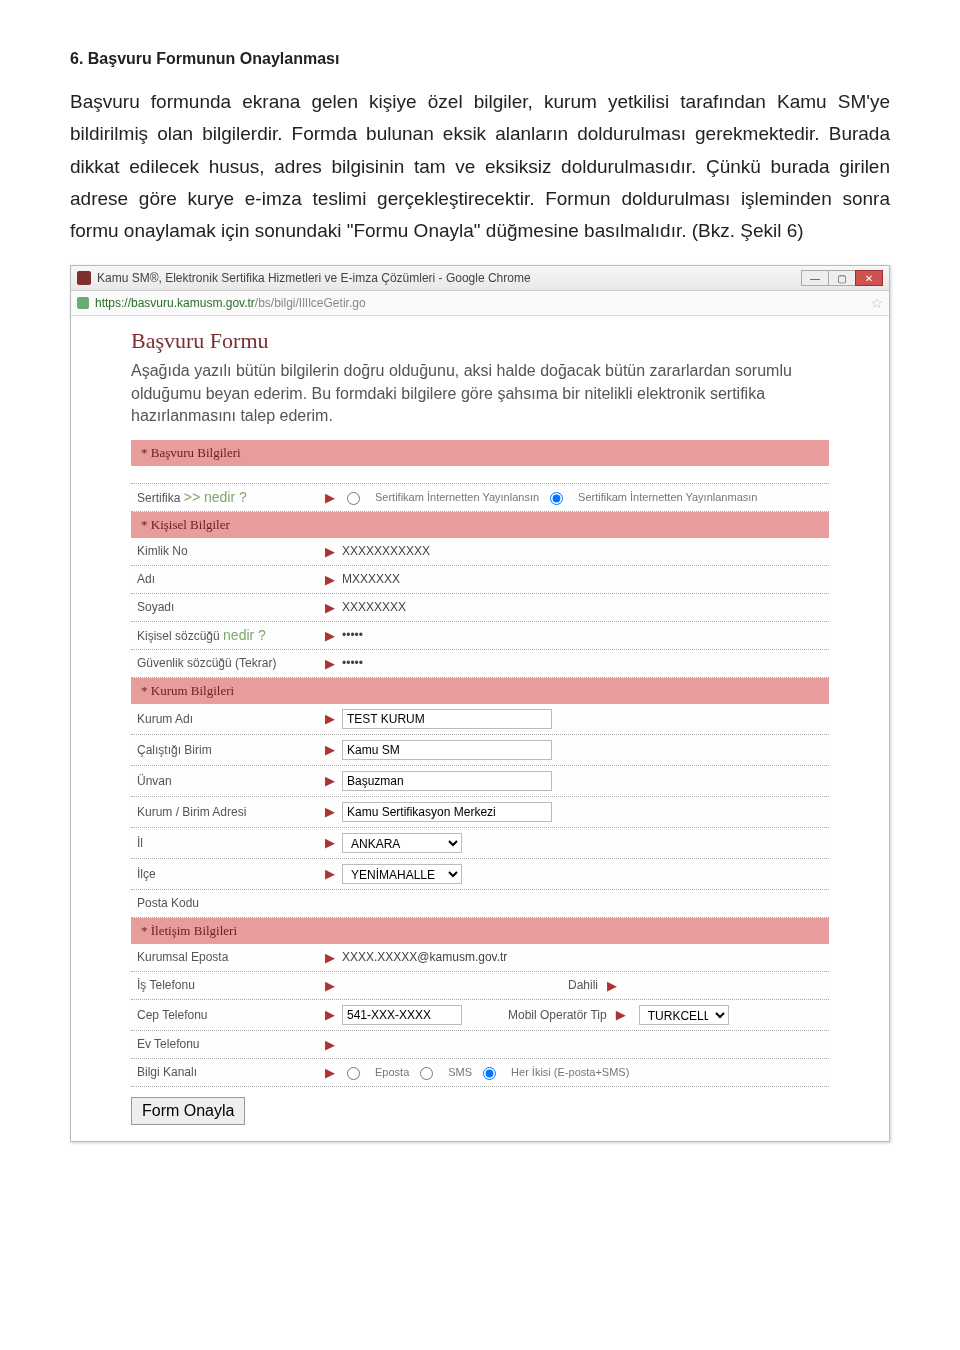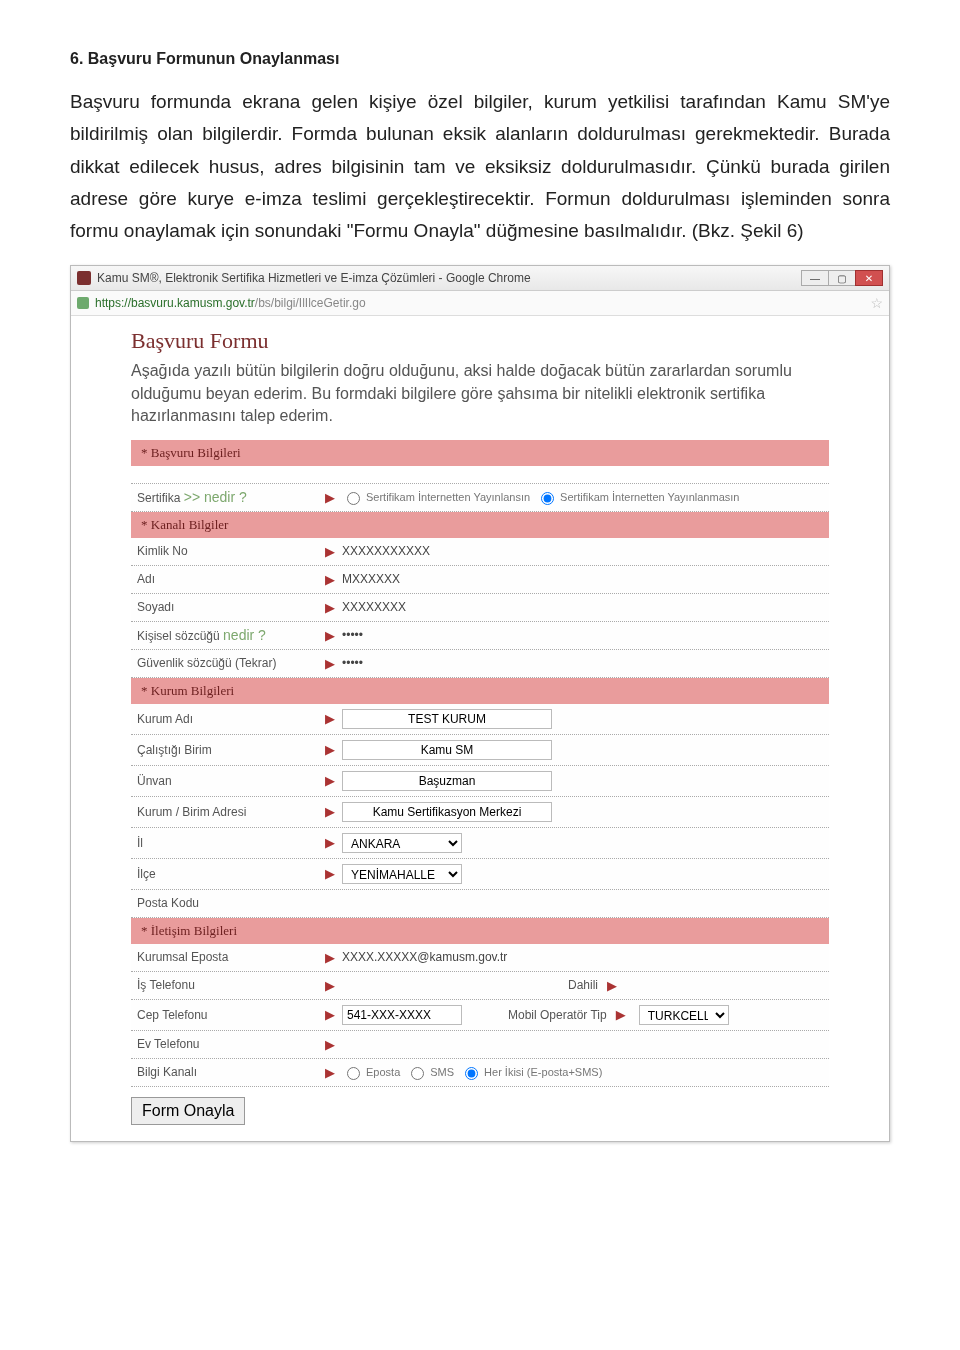--- a/index.html
+++ b/index.html
@@ -131,23 +131,23 @@
     color: #444;
   }
   .row input[type="text"], .row select {
     font-family: inherit;
     font-size: 12px;
     padding: 2px 4px;
     border: 1px solid #bbb;
     background: #fff;
     height: 20px;
   }
-  .row .txt160 { width: 210px; text-align: center; }
+  .row .txt160 { width: 210px; }
   .row .txt120 { width: 120px; }
-  .radio-lbl { color: #777; font-size: 11px; display: inline-flex; align-items: center; gap: 3px; }
+  .radio-lbl { color: #777; font-size: 11px; display: inline-flex; align-items: center; gap: 12px; }
   .inline-lbl { color: #555; margin-left: 40px; font-size: 12px; }
   .btn-onayla {
     margin: 10px 0 4px 0;
     padding: 4px 10px;
     font-size: 16px;
     background: #eee;
     border: 1px solid #999;
     display: inline-block;
   }
   .caption {
@@ -199,21 +199,21 @@
               <span>Sertifikam İnternetten Yayınlansın</span>
             </label>
           <label class="radio-lbl">
               <input type="radio" name="yay" checked="" style="">
               <span>Sertifikam İnternetten Yayınlanmasın</span>
             </label>
         </div>
       </div>
 
       
-      <div class="section-hdr">*  Kanalı Bilgiler</div>
+      <div class="section-hdr">*  Kişisel Bilgiler</div>
       <div class="row">
         <div class="lbl">Kimlik No</div>
         <span class="arrow">▶</span>
         <div class="fld">
             <span>XXXXXXXXXXX</span>
           </div>
       </div>
       <div class="row">
         <div class="lbl">Adı</div>
         <span class="arrow">▶</span>

